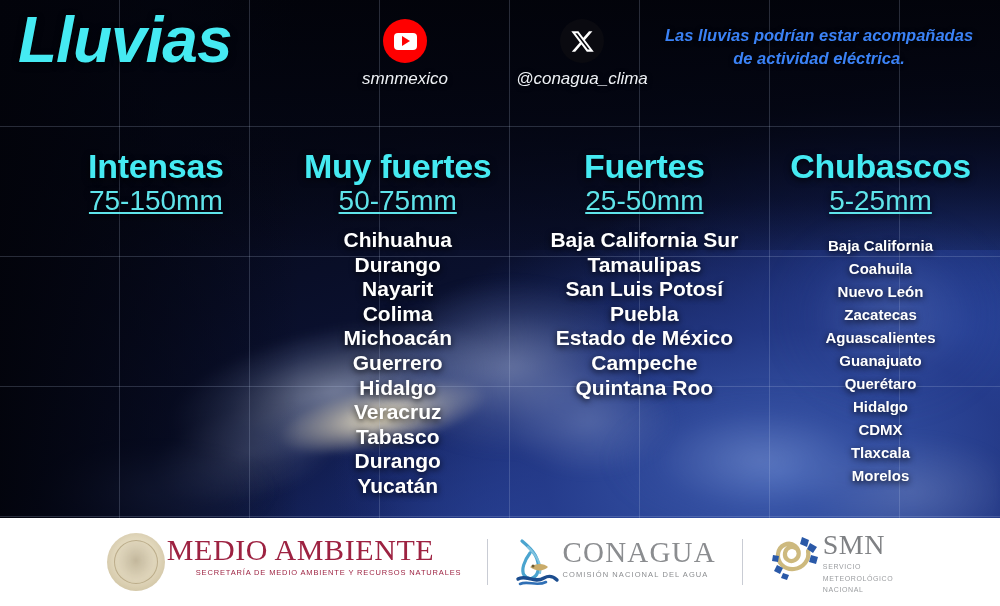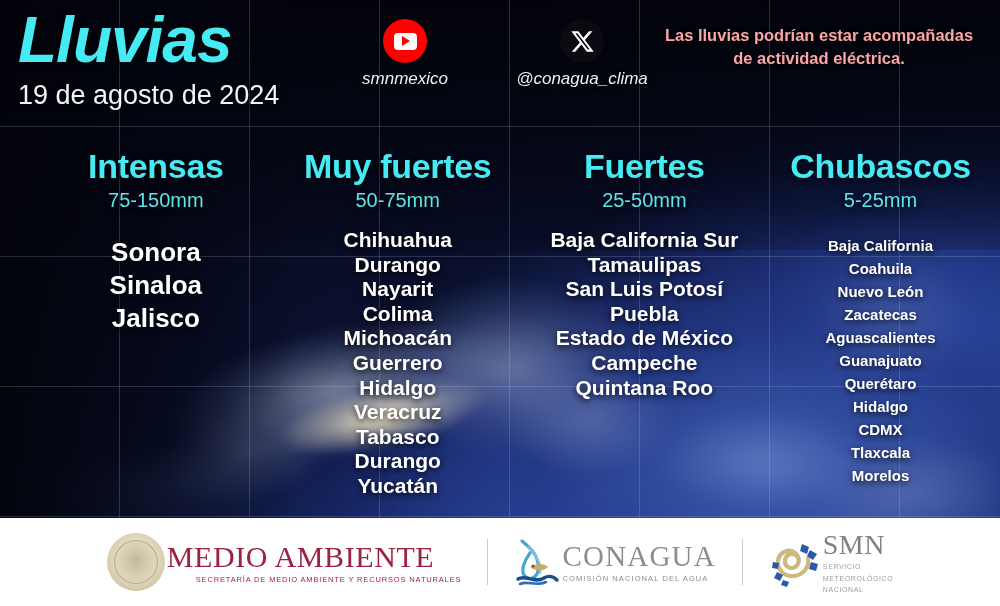--- a/index.html
+++ b/index.html
@@ -172,22 +172,23 @@
     text-shadow: 0 1px 5px rgba(0,0,0,0.8);
   }
 
   .note {
     position: absolute;
     right: 16px;
     top: 24px;
     width: 330px;
     text-align: center;
     font-size: 16.5px;
+    font-style: italic;
     font-weight: 600;
-    color: #fca5a5;
+    color: #3b82f6;
     line-height: 23px;
     text-shadow: 0 1px 5px rgba(0,0,0,0.85);
   }
 
   
   .columns {
     position: absolute;
     left: 0; right: 0;
     top: 140px;
     height: 375px;
@@ -205,26 +206,27 @@
 
   .cat-title {
     font-size: 34px;
     font-weight: 700;
     color: #45eaf2;
     line-height: 40px;
     letter-spacing: -0.3px;
     text-shadow: 0 2px 7px rgba(0,0,0,0.8);
   }
   .cat-range {
-    font-size: 20px;
+    font-size: 28px;
     font-weight: 400;
     color: #5fe4ea;
     line-height: 27px;
     margin-top: 1px;
     text-shadow: 0 2px 6px rgba(0,0,0,0.8);
+    text-decoration: underline;
   }
   .state-list {
     margin-top: 14px;
   }
   .state {
     color: #ffffff;
     font-weight: 700;
     text-shadow: 0 2px 6px rgba(0,0,0,0.85);
   }
   .col-intensas .state-list { margin-top: 22px; }
@@ -249,21 +251,21 @@
     left: 0; right: 0; bottom: 0;
     height: 88px;
     background: #ffffff;
     display: flex;
     align-items: center;
     justify-content: center;
     gap: 0px;
   }
   .logo-unit {
     display: flex;
-    align-items: center;
+    align-items: flex-start;
     gap: 2px;
   }
   .logo-sep {
     width: 1px;
     height: 46px;
     background: #c9ccd4;
     margin: 0 26px;
   }
   .seal {
     width: 58px; height: 58px;
@@ -347,21 +349,20 @@
   <div class="bg-cloud-d"></div>
   <div class="bg-cloud-e"></div>
   <div class="bg-dark-top"></div>
   <div class="bg-dark-left"></div>
   <div class="bg-grid"></div>
 
   <div class="header">
 
     <div class="title-block">
       <div class="title">Lluvias</div>
-      <div class="subtitle">19 de agosto de 2024</div>
     </div>
 
     <div class="social yt">
       <div class="social-icon-wrap">
         <div class="yt-badge">
           <div class="play-box">
             <div class="play-tri"></div>
           </div>
         </div>
       </div>
@@ -383,25 +384,20 @@
       <div>Las lluvias podrían estar acompañadas</div>
       <div>de actividad eléctrica.</div>
     </div>
   </div>
 
   <div class="columns">
 
     <div class="col col-intensas">
       <div class="cat-title">Intensas</div>
       <div class="cat-range">75-150mm</div>
-      <div class="state-list">
-        <div class="state">Sonora</div>
-        <div class="state">Sinaloa</div>
-        <div class="state">Jalisco</div>
-      </div>
     </div>
 
     <div class="col col-muyfuertes">
       <div class="cat-title">Muy fuertes</div>
       <div class="cat-range">50-75mm</div>
       <div class="state-list">
         <div class="state">Chihuahua</div>
         <div class="state">Durango</div>
         <div class="state">Nayarit</div>
         <div class="state">Colima</div>

